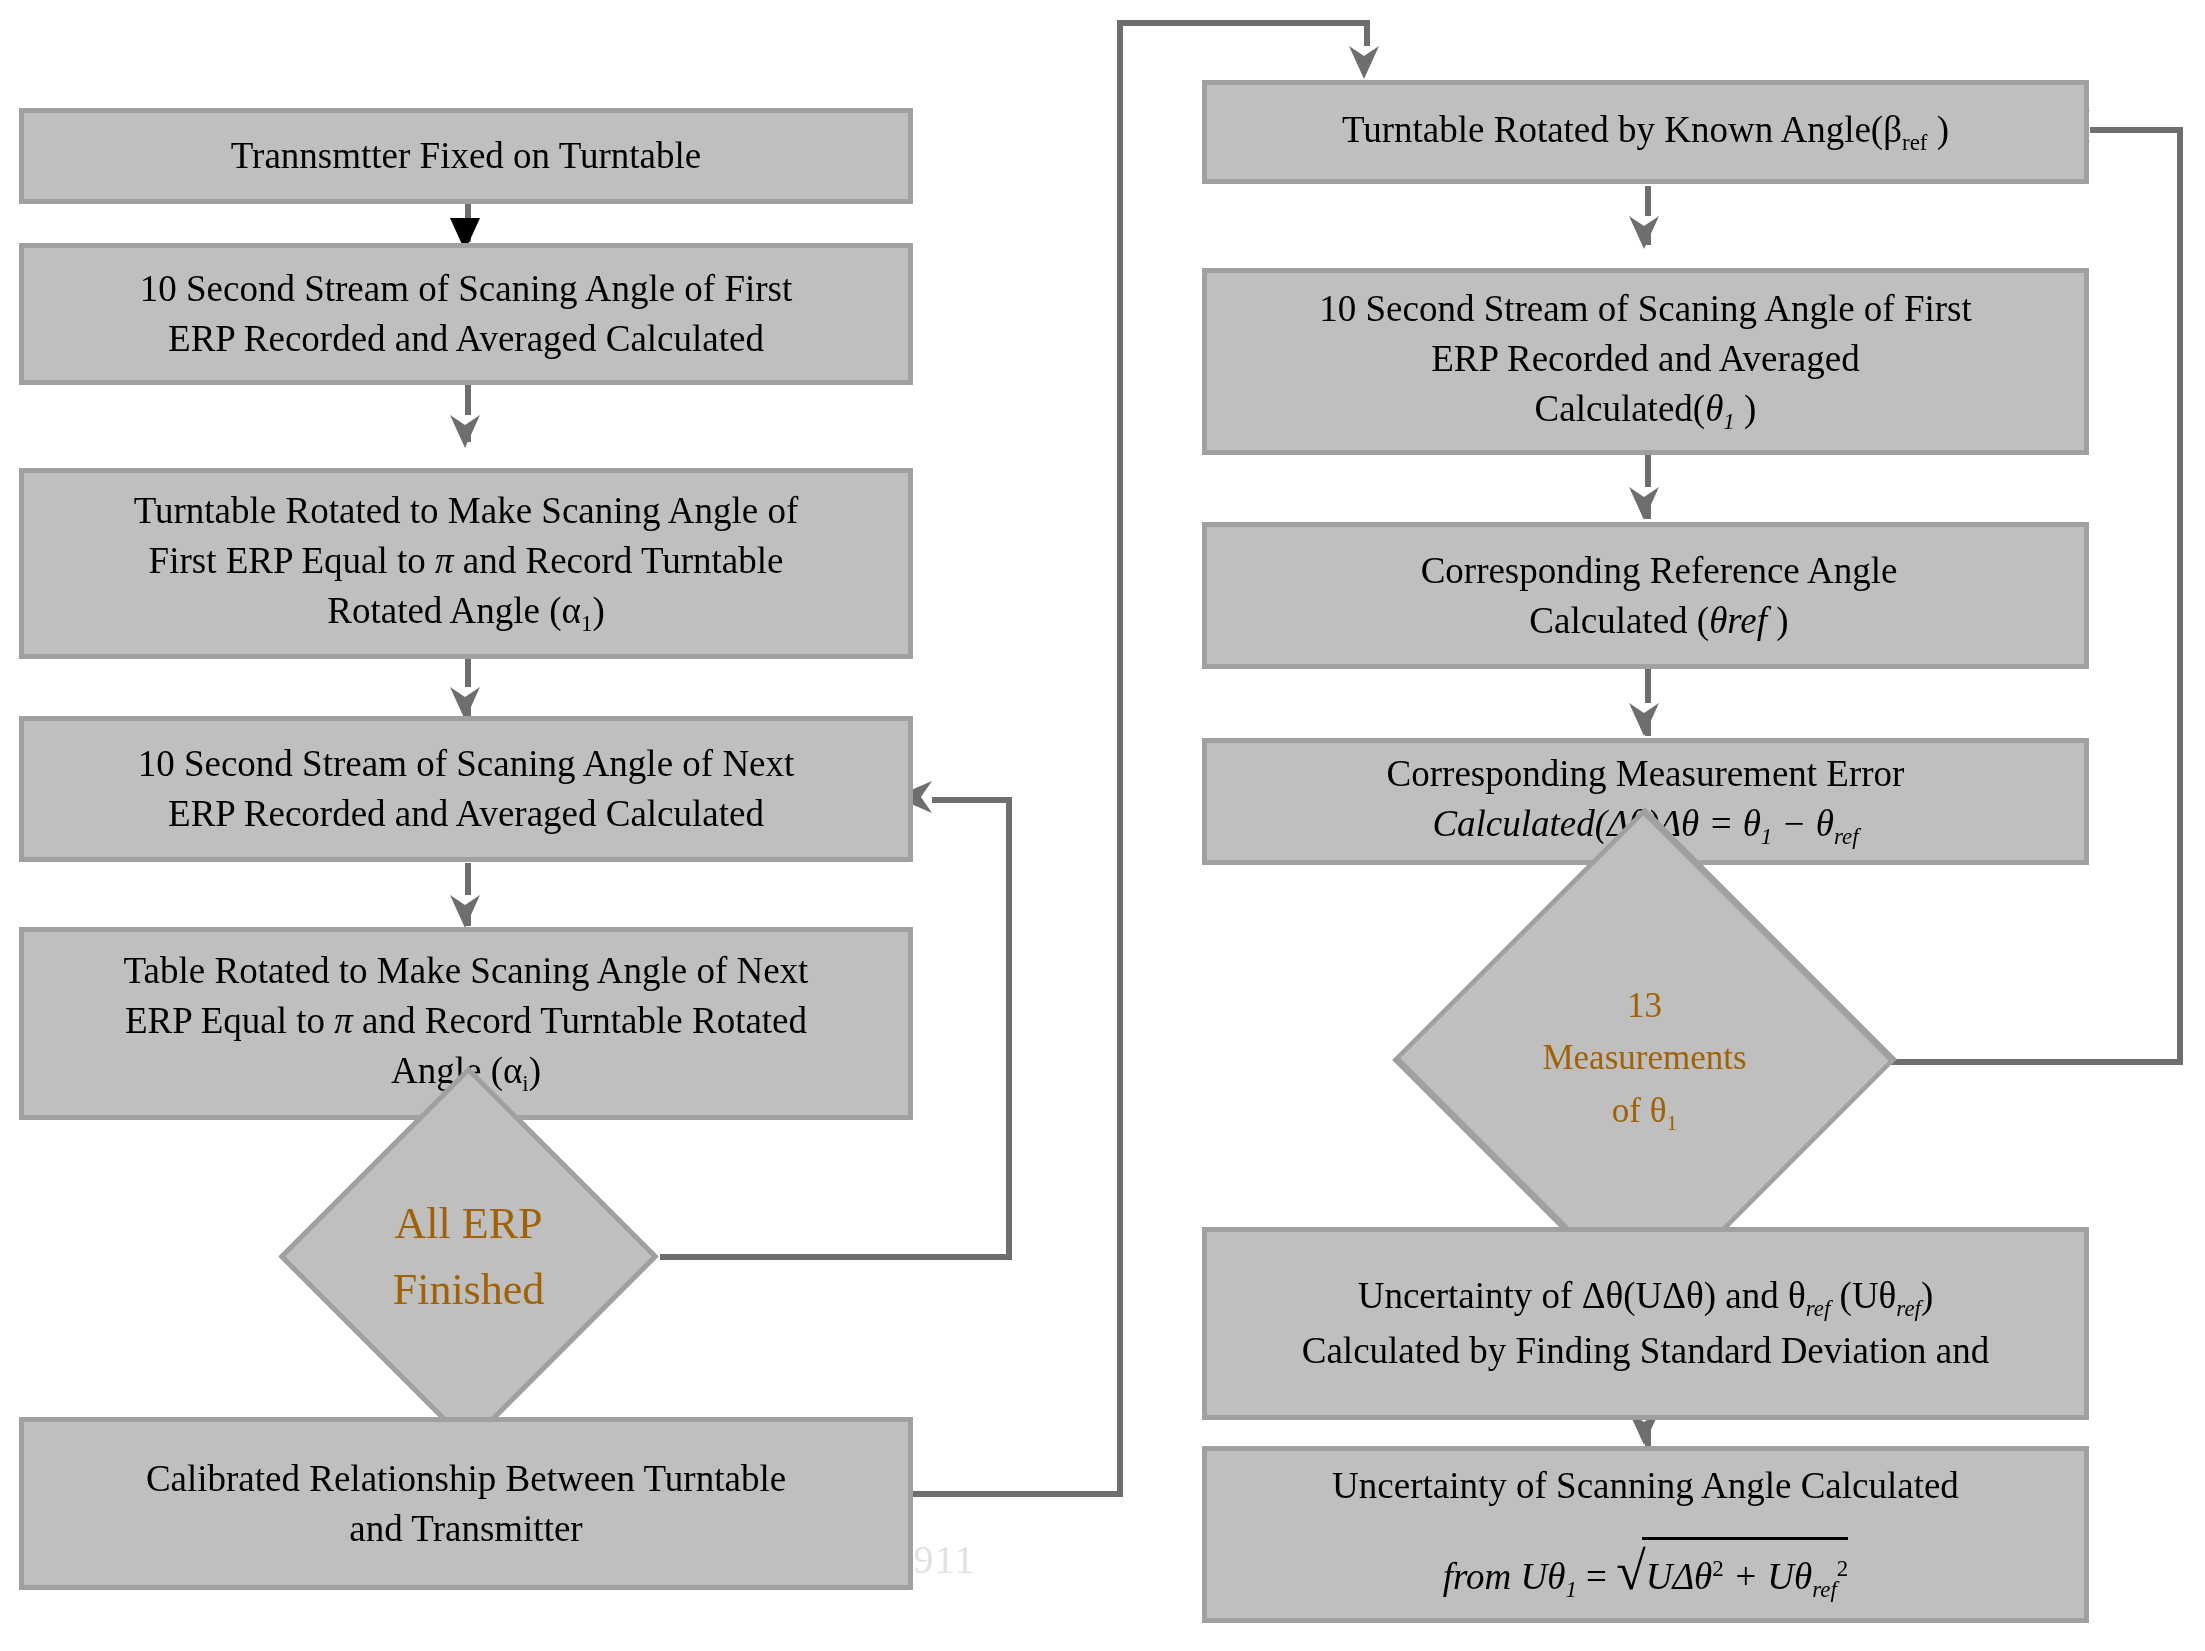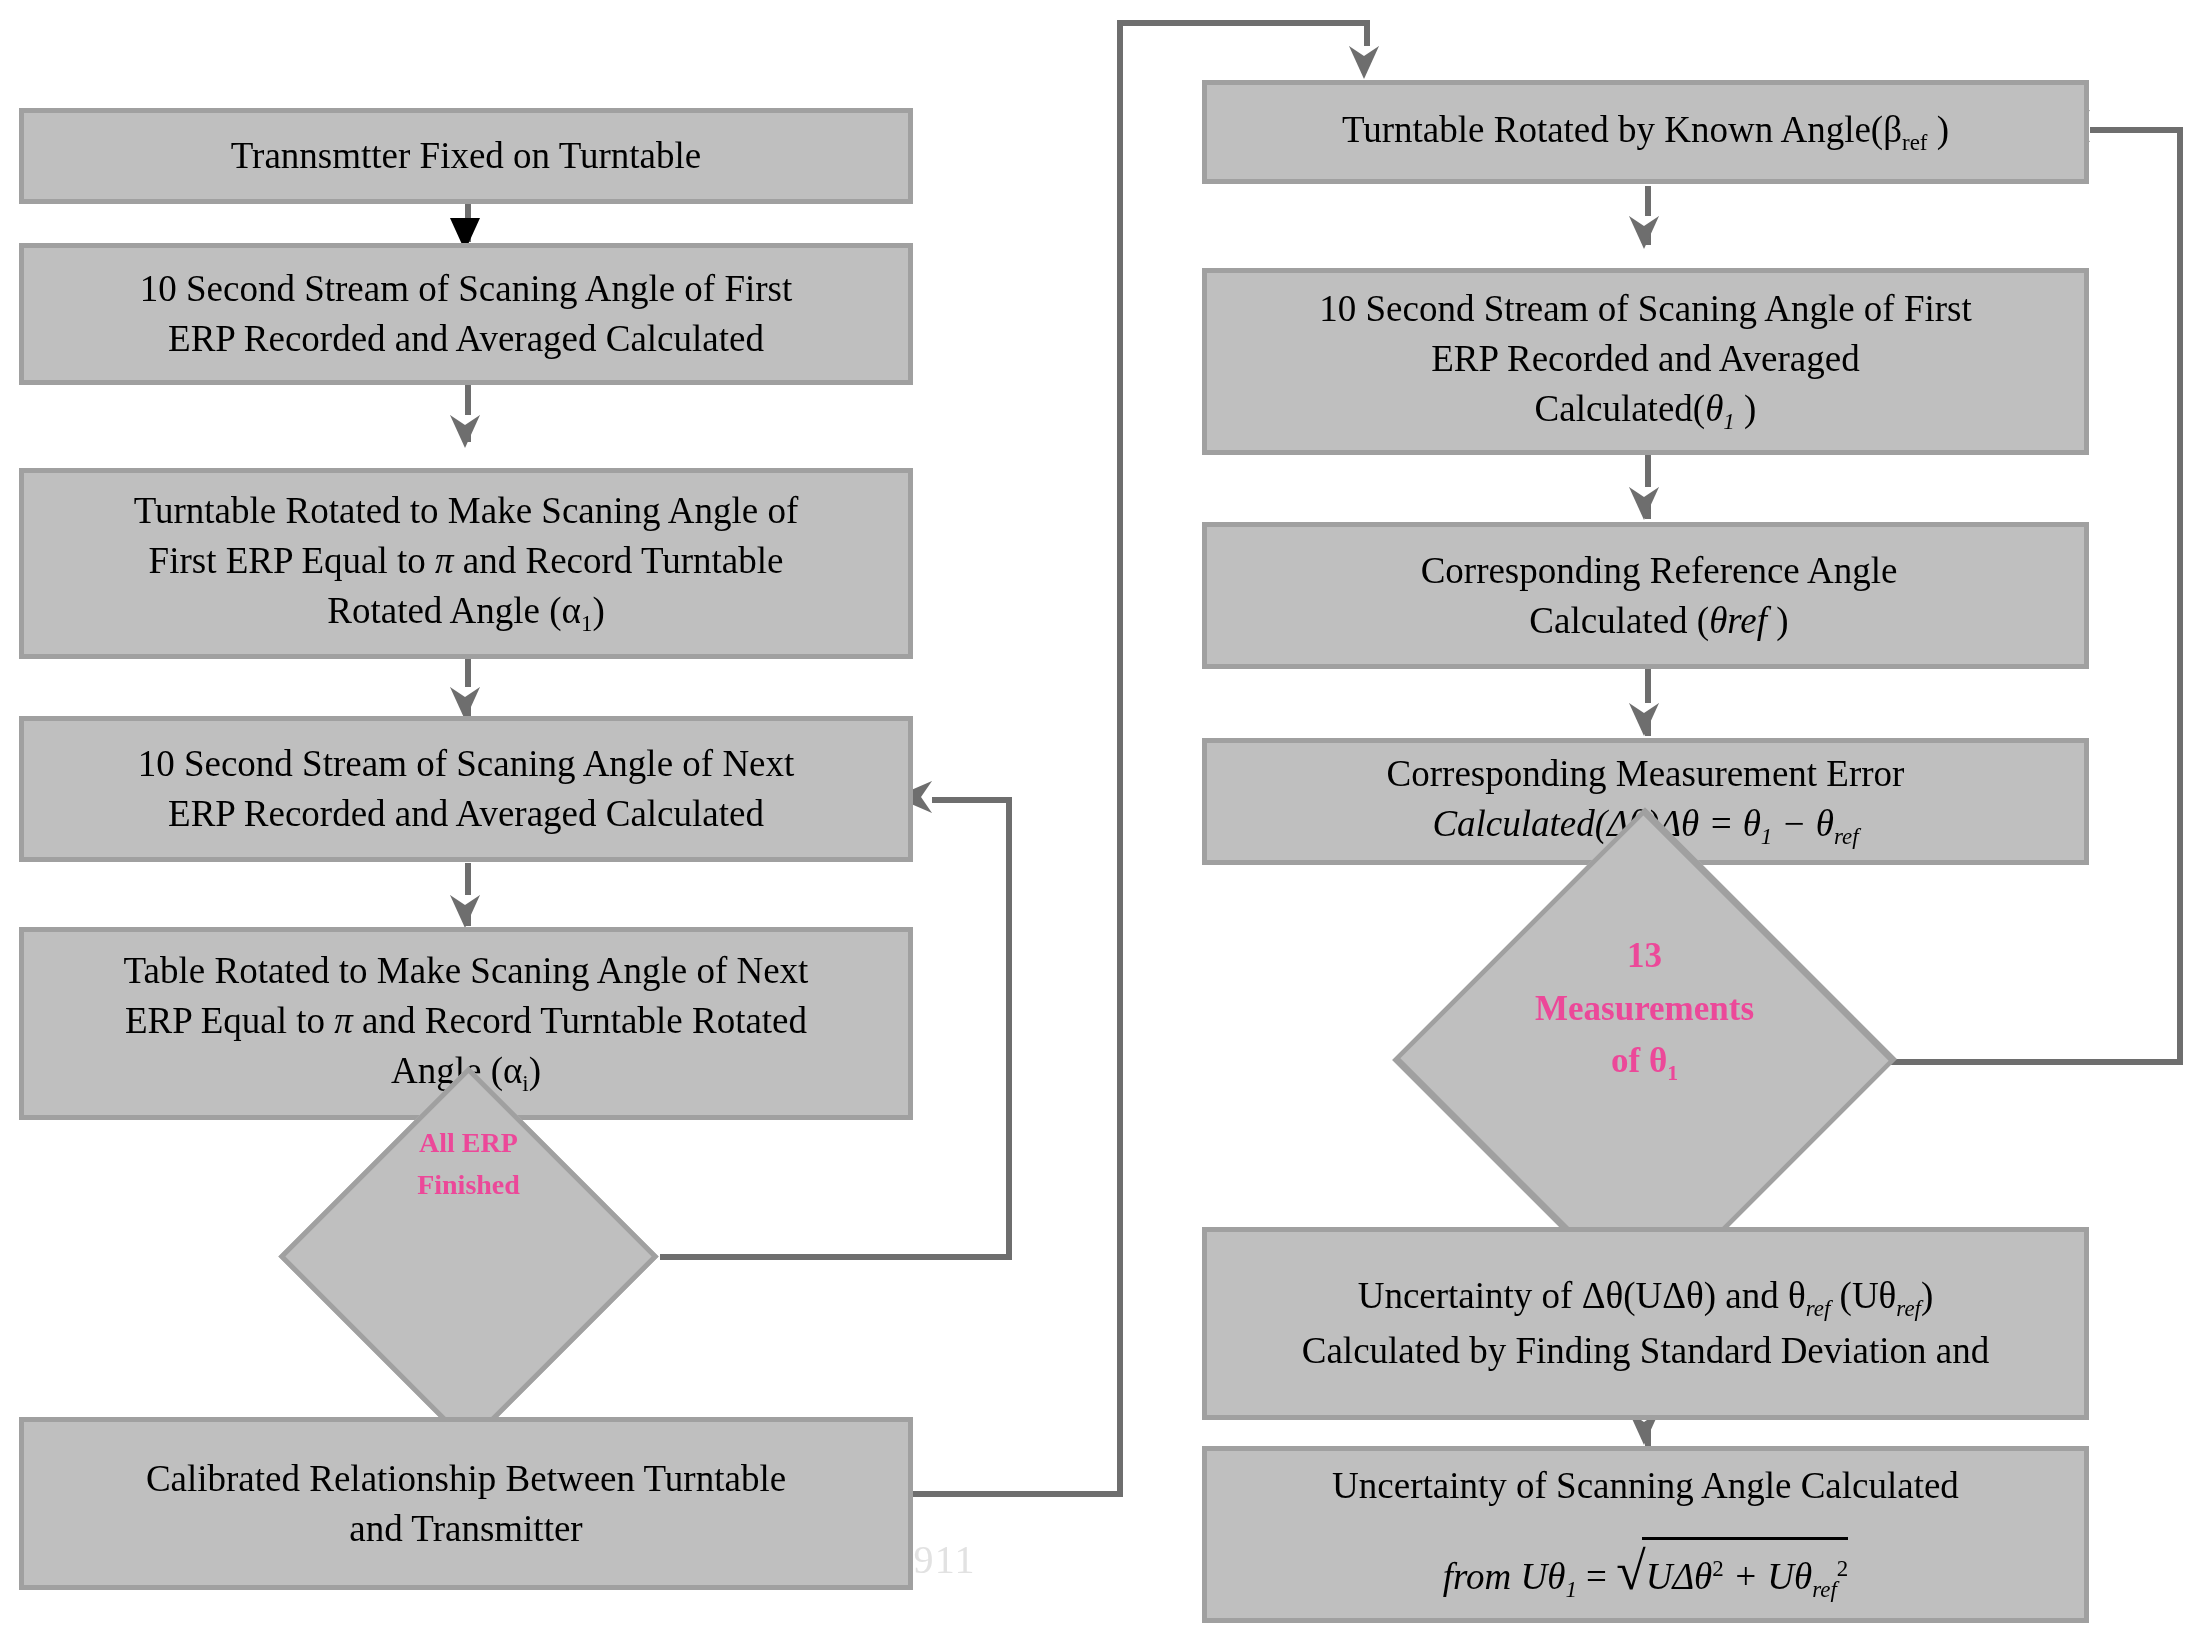--- a/index.html
+++ b/index.html
@@ -42,26 +42,26 @@
     left: 0; top: 0; right: 0; bottom: 0;
     background: #bfbfbf;
     border: 5.8px solid #a0a0a0;
     box-sizing: border-box;
     transform: rotate(45deg);
   }
   .diamond .dlabel {
     position: absolute;
     left: 0; top: 0; right: 0; bottom: 0;
     display: flex;
+    align-items: center;
     justify-content: center;
     text-align: center;
-    color: #ec4899;
+    color: #a16207;
     line-height: 1.5;
     z-index: 2;
-    font-weight: bold;
   }
   .conn {
     position: absolute;
     background: #6e6e6e;
   }
   .conn.v { width: 5.8px; }
   .conn.h { height: 5.8px; }
   .arrow {
     position: absolute;
     width: 0; height: 0;
@@ -217,21 +217,21 @@
   <div class="node" style="left:19px; top:927px; width:894px; height:193px; font-size:37px;">
     <span class="txt">
       <span>Table Rotated to Make Scaning Angle of Next</span><br>
       <span>ERP Equal to </span><span class="it">π</span><span>  and Record Turntable Rotated</span><br>
       <span>Angle (α</span><span class="sub">i</span><span>)</span>
     </span>
   </div>
 
   <div class="diamond" style="left:334px; top:1122px; width:269px; height:269px;">
     <div class="dshape"></div>
-    <div class="dlabel" style="font-size:28px;">
+    <div class="dlabel" style="font-size:44px;">
       <span>
         <span>All ERP</span><br>
         <span>Finished</span>
       </span>
     </div>
   </div>
 
   <div class="node" style="left:19px; top:1417px; width:894px; height:173px; font-size:37px;">
     <span class="txt">
       <span>Calibrated Relationship Between Turntable</span><br>

